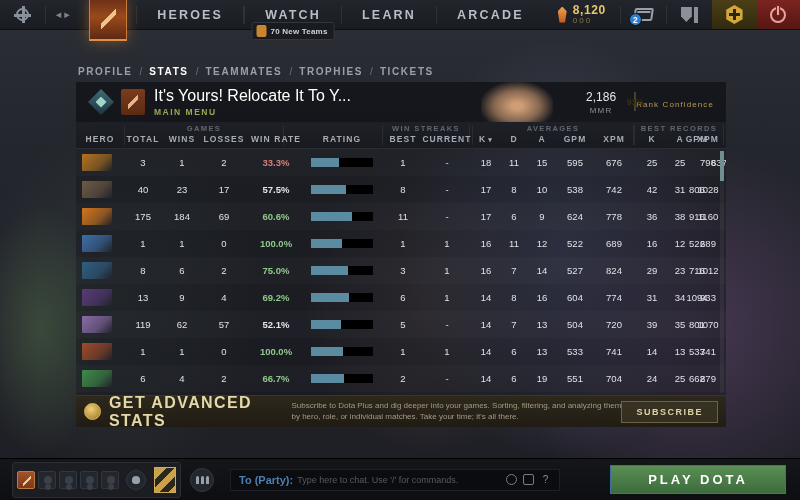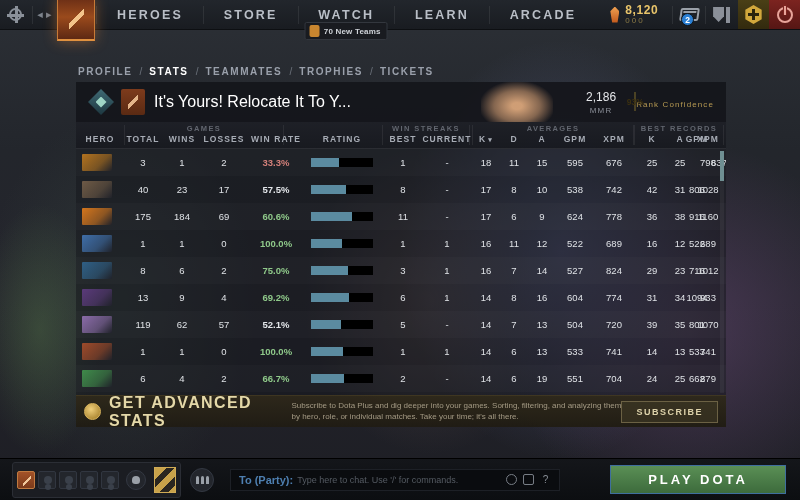--- a/index.html
+++ b/index.html
@@ -203,21 +203,20 @@
   <div class="tb-cell" id="arrows-cell">
     <span>◂</span>
     <span>▸</span>
   </div>
   <div class="tb-cell" id="logo-cell">
     <span class="logo-tile"></span>
   </div>
   <div class="tb-sep"></div>
   <div class="tb-cell navitem">HEROES</div>
   <div class="tb-sep"></div>
-  <div class="tb-cell navitem">STORE</div>
   <div class="tb-sep"></div>
   <div class="tb-cell navitem" id="watch-cell">
     <span>WATCH</span>
     <span id="newteams">
       <span class="tbadge"></span>
       <span>70 New Teams</span>
     </span>
   </div>
   <div class="tb-sep"></div>
   <div class="tb-cell navitem">LEARN</div>
@@ -261,20 +260,21 @@
   <span class="crumb">TICKETS</span>
 </div>
 
 <div id="panel">
 
   <div id="panel-head">
     <span class="medal"></span>
     <span class="headlogo"></span>
     <span id="head-texts">
       <span id="head-title">It's Yours! Relocate It To Y...</span>
+      <span id="head-sub">MAIN MENU</span>
     </span>
     <span id="head-portrait"></span>
     <span id="head-right">
       <span class="stat-col">
         <b>2,186</b>
         <i>MMR</i>
       </span>
       <span id="conf-wrap">
         <span id="conf-bar">
           <span id="conf-fill" style="width: 86%;"></span>

